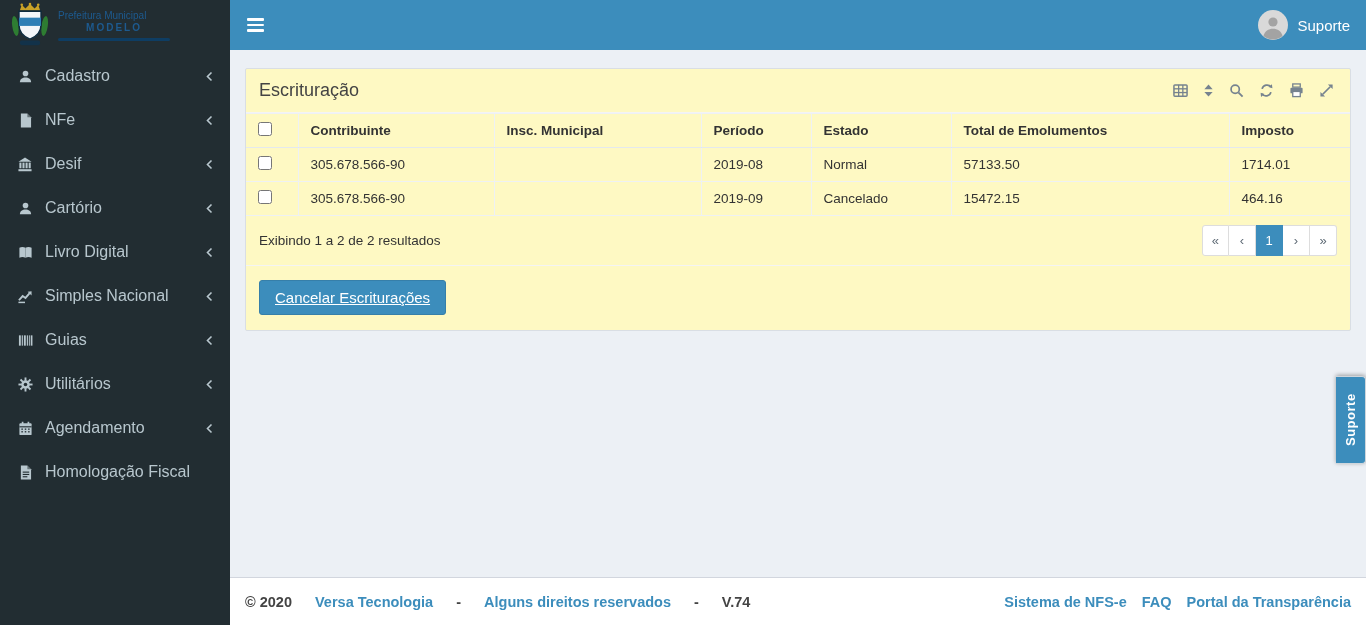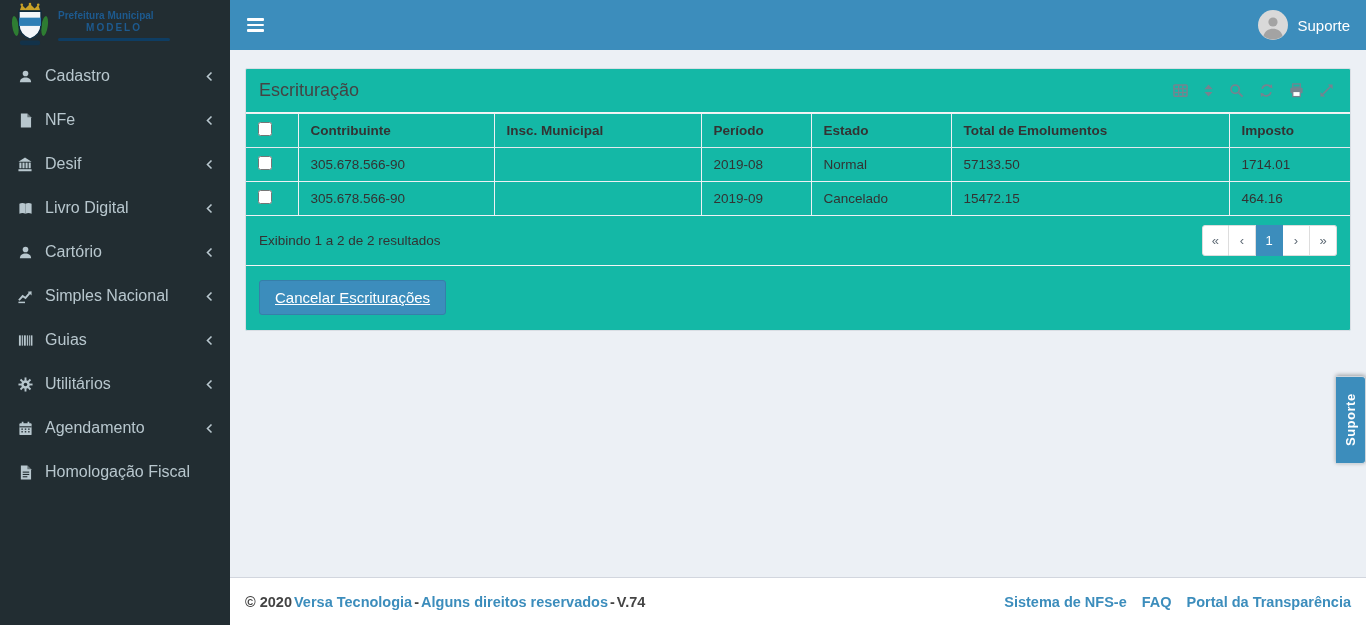--- a/index.html
+++ b/index.html
@@ -13,21 +13,21 @@
     overflow: hidden;
   }
 
   
   .sidebar {
     position: fixed; left:0; top:0; bottom:0; width:230px;
     background:#222d32; z-index:20;
   }
   .logo-area { height:50px; display:flex; align-items:center; padding:2px 6px 2px 8px; }
   .logo-text { margin-left:6px; line-height:1.25; }
-  .logo-line1 { font-size:10px; font-weight:bold; color:#1d5a8f; }
+  .logo-line1 { font-size:10px; font-weight:normal; color:#1d5a8f; }
   .logo-line2 { font-size:10px; font-weight:bold; letter-spacing:2px; color:#1d5a8f; text-align:center; }
   .logo-bar { margin-top:3px; height:3px; width:112px; background:#0e3d63; border-radius:2px; }
 
   .menu { list-style:none; margin-top:4px; }
   .menu-item {
     display:flex; align-items:center; height:44px; padding:0 15px;
     color:#b8c7ce; cursor:pointer; font-size:16px;
   }
   .menu-item .mi-icon { width:20px; display:flex; justify-content:center; margin-right:10px; flex:0 0 20px; }
   .menu-item .mi-label { flex:1; }
@@ -38,21 +38,21 @@
     position:fixed; left:230px; right:0; top:0; height:50px;
     background:#3c8dbc; z-index:15; display:flex; align-items:center; justify-content:space-between;
   }
   .hamburger { width:50px; height:50px; display:flex; flex-direction:column; justify-content:center; align-items:center; gap:3px; cursor:pointer; }
   .hamburger .bar { width:17px; height:2.5px; background:#fff; border-radius:1px; }
   .user-box { display:flex; align-items:center; gap:9px; padding-right:16px; cursor:pointer; }
   .user-box .user-label { color:#fff; font-size:15px; }
 
   
   .content { position:absolute; left:230px; right:0; top:50px; bottom:48px; padding:18px 15px; }
-  .panel { background:#14b8a6; border:1px solid #d9dee4; border-radius:2px; }
+  .panel { background:#fef9c3; border:1px solid #d9dee4; border-radius:2px; }
   .panel-header { display:flex; align-items:center; justify-content:space-between; padding:11px 13px; border-bottom:1px solid #f4f4f4; }
   .panel-title { font-size:18px; font-weight:400; color:#444; }
   .toolbar { display:flex; align-items:center; gap:15px; padding-right:3px; }
   .tool-btn { display:flex; align-items:center; cursor:pointer; }
 
   table.data { width:100%; border-collapse:collapse; font-size:13.5px; }
   table.data th, table.data td { border:1px solid #eef1f4; padding:0 12px; height:34px; text-align:left; color:#333; }
   table.data th { font-weight:bold; border-bottom:1px solid #e4e9ee; }
   table.data th:first-child, table.data td:first-child { border-left:none; }
   table.data th:last-child, table.data td:last-child { border-right:none; }
@@ -77,21 +77,21 @@
     font-family:"Liberation Sans", sans-serif;
     text-decoration:underline;
   }
 
   
   .footer {
     position:fixed; left:230px; right:0; bottom:0; height:48px; background:#fff;
     border-top:1px solid #d2d6de; display:flex; align-items:center; justify-content:space-between;
     padding:0 15px; font-size:14.5px; z-index:15;
   }
-  .footer-left { color:#444; font-weight:bold; display:flex; gap:2px; align-items:center; }
+  .footer-left { color:#444; font-weight:bold; display:flex; gap:23px; align-items:center; }
   .footer-left .link { color:#3c8dbc; text-decoration:none; }
   .footer-right { display:flex; gap:15px;margin-left:32px; }
   .footer-right .link { color:#3c8dbc; font-weight:bold; text-decoration:none; cursor:pointer; }
 
   
   .support-tab {
     position:fixed; right:0; top:376px; width:30px; height:88px;
     background:#3c8dbc; color:#fff; z-index:30;
     border:1px solid #cfd6dc; border-right:none; border-radius:4px 0 0 4px;
     box-shadow:0 1px 4px rgba(0,0,0,.35);
@@ -171,39 +171,39 @@
       <span class="mi-label">Desif</span>
       <span class="mi-caret">
         <svg width="11" height="13" viewBox="0 0 11 13">
             <polyline points="7.5,2.5 3.5,6.5 7.5,10.5" fill="none" stroke="#b8c7ce" stroke-width="1.6"></polyline>
           </svg>
       </span>
     </li>
     <li class="menu-item">
       <span class="mi-icon">
         <svg width="15" height="15" viewBox="0 0 16 16" fill="#b8c7ce">
+            <circle cx="8" cy="4.8" r="3"></circle>
+            <path d="M2 14.2c0-3.4 2.7-5.1 6-5.1s6 1.7 6 5.1z"></path>
+          </svg>
+      </span>
+      <span class="mi-label">Cartório</span>
+      <span class="mi-caret">
+        <svg width="11" height="13" viewBox="0 0 11 13">
+            <polyline points="7.5,2.5 3.5,6.5 7.5,10.5" fill="none" stroke="#b8c7ce" stroke-width="1.6"></polyline>
+          </svg>
+      </span>
+    </li>
+    <li class="menu-item">
+      <span class="mi-icon">
+        <svg width="15" height="15" viewBox="0 0 16 16" fill="#b8c7ce">
             <path d="M1.5 3q3.2-1.6 6.5 0v10.5q-3.3-1.6-6.5 0z"></path>
             <path d="M8 3q3.2-1.6 6.5 0v10.5q-3.3-1.6-6.5 0z"></path>
           </svg>
       </span>
       <span class="mi-label">Livro Digital</span>
-      <span class="mi-caret">
-        <svg width="11" height="13" viewBox="0 0 11 13">
-            <polyline points="7.5,2.5 3.5,6.5 7.5,10.5" fill="none" stroke="#b8c7ce" stroke-width="1.6"></polyline>
-          </svg>
-      </span>
-    </li>
-    <li class="menu-item">
-      <span class="mi-icon">
-        <svg width="15" height="15" viewBox="0 0 16 16" fill="#b8c7ce">
-            <circle cx="8" cy="4.8" r="3"></circle>
-            <path d="M2 14.2c0-3.4 2.7-5.1 6-5.1s6 1.7 6 5.1z"></path>
-          </svg>
-      </span>
-      <span class="mi-label">Cartório</span>
       <span class="mi-caret">
         <svg width="11" height="13" viewBox="0 0 11 13">
             <polyline points="7.5,2.5 3.5,6.5 7.5,10.5" fill="none" stroke="#b8c7ce" stroke-width="1.6"></polyline>
           </svg>
       </span>
     </li>
     <li class="menu-item">
       <span class="mi-icon">
         <svg width="16" height="15" viewBox="0 0 16 16">
             <polyline points="1.5,12 5.5,7.5 8.5,9.5 13,4.5" fill="none" stroke="#b8c7ce" stroke-width="2"></polyline>

